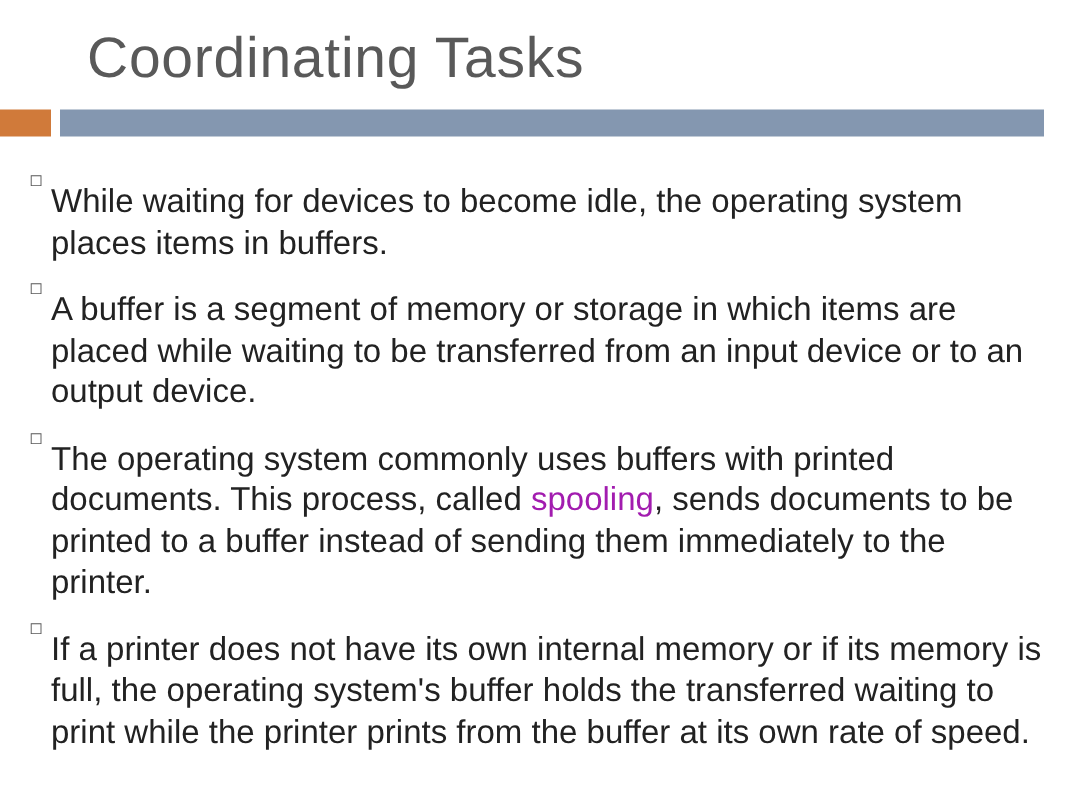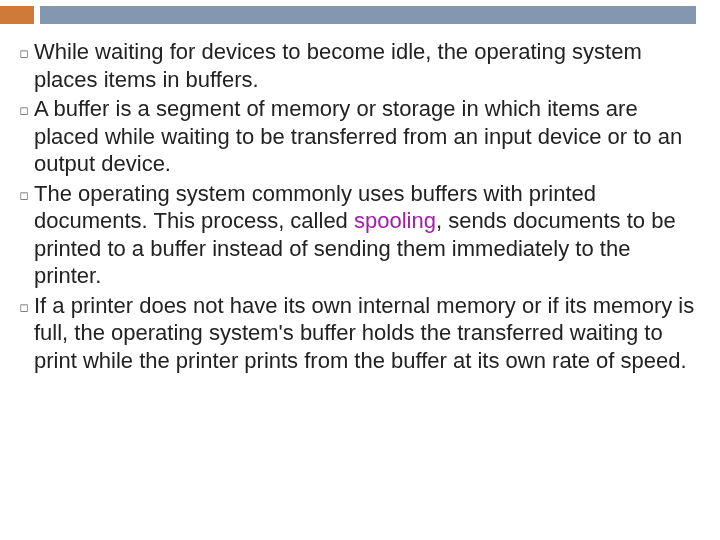--- a/index.html
+++ b/index.html
@@ -56,29 +56,31 @@
     font-size: 11px;
     color: #595959;
     line-height: 28px;
     padding-top: 1px;
   }
   .bullet-text {
     flex: 1;
     font-size: 22px;
     line-height: 1.25;
     color: #222;
+    margin-top: 15px;
   }
   .hl {
     color: #a21caf;
   }
 </style>
 </head>
 <body>
 
 <div class="slide">
+  <div class="title">Coordinating Tasks</div>
   <div class="divider-row">
     <div class="divider-orange"></div>
     <div class="divider-gap"></div>
     <div class="divider-blue"></div>
   </div>
   <div class="content">
 
     <div class="bullet-item">
       <div class="bullet-marker">◻</div>
       <div class="bullet-text">While waiting for devices to become idle, the operating system places items in buffers.</div>

